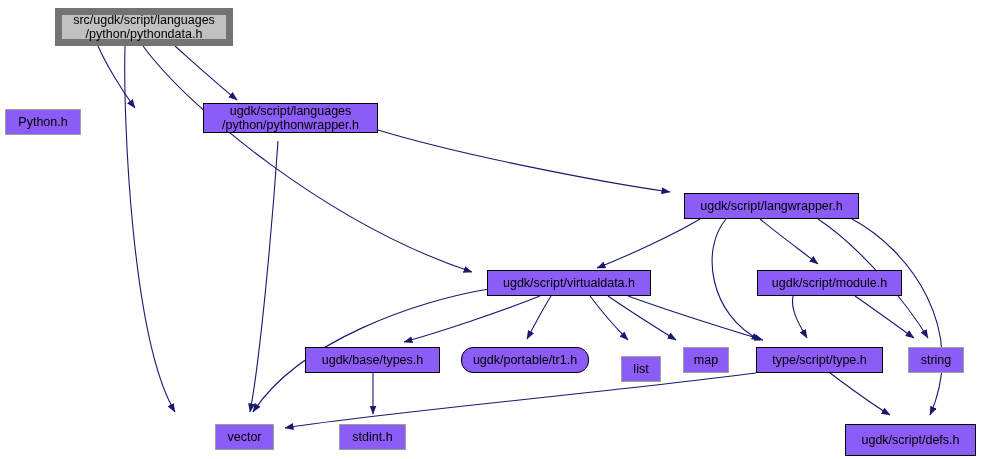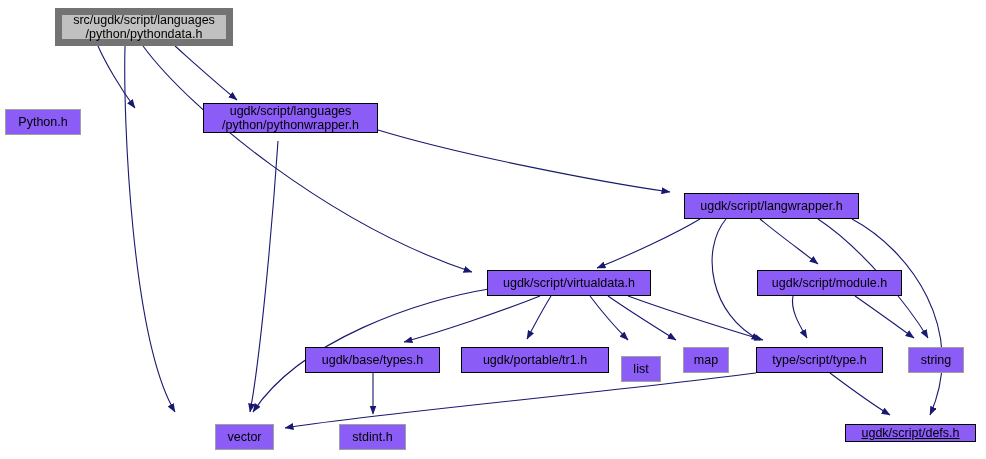--- a/index.html
+++ b/index.html
@@ -51,22 +51,22 @@
   <div id="node-layer">
       <div class="node root" style="left: 55px; top: 8px; width: 178px; height: 38px;">src/ugdk/script/languages
 /python/pythondata.h</div>
       <div class="node system" style="left: 5px; top: 109px; width: 76px; height: 26px;">Python.h</div>
       <div class="node internal" style="left: 203px; top: 103px; width: 175px; height: 30px;">ugdk/script/languages
 /python/pythonwrapper.h</div>
       <div class="node internal" style="left: 684px; top: 193px; width: 175px; height: 26px;">ugdk/script/langwrapper.h</div>
       <div class="node internal" style="left: 487px; top: 270px; width: 164px; height: 26px;">ugdk/script/virtualdata.h</div>
       <div class="node internal" style="left: 757px; top: 270px; width: 145px; height: 26px;">ugdk/script/module.h</div>
       <div class="node internal" style="left: 305px; top: 347px; width: 135px; height: 26px;">ugdk/base/types.h</div>
-      <div class="node internal" style="left: 461px; top: 347px; width: 148px; height: 26px;">ugdk/portable/tr1.h</div>
+      <div class="node internal" style="left: 461px; top: 347px; width: 128px; height: 26px; border-radius: 12px;">ugdk/portable/tr1.h</div>
       <div class="node system" style="left: 621px; top: 347px; width: 40px; height: 26px; margin-top: 9px;">list</div>
       <div class="node system" style="left: 683px; top: 347px; width: 46px; height: 26px;">map</div>
       <div class="node internal" style="left: 756px; top: 347px; width: 127px; height: 26px;">type/script/type.h</div>
       <div class="node system" style="left: 908px; top: 347px; width: 56px; height: 26px;">string</div>
       <div class="node system" style="left: 215px; top: 424px; width: 59px; height: 26px;">vector</div>
       <div class="node system" style="left: 339px; top: 424px; width: 67px; height: 26px;">stdint.h</div>
-      <div class="node internal" style="left: 845px; top: 424px; width: 131px; height: 18px; text-decoration: underline;">ugdk/script/defs.h</div>
+      <div class="node internal" style="left: 845px; top: 424px; width: 131px; height: 32px;">ugdk/script/defs.h</div>
     </div>
 </div>
 
 </body></html>

